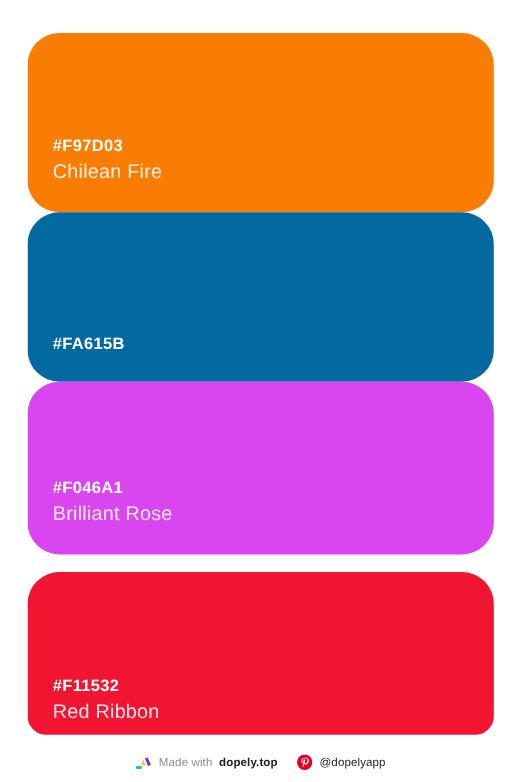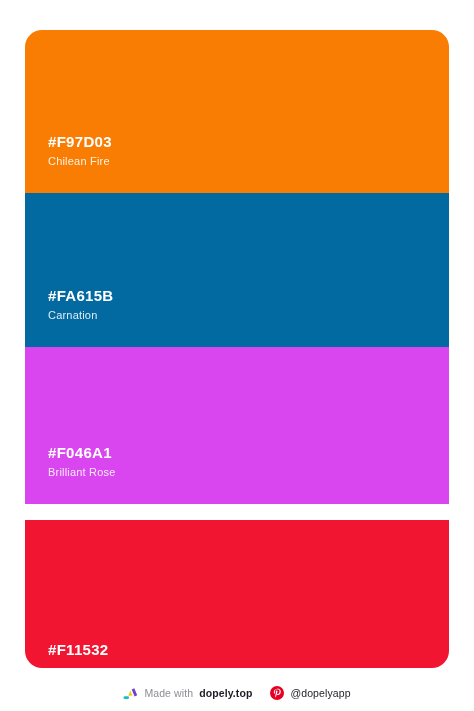--- a/index.html
+++ b/index.html
@@ -34,32 +34,33 @@
     flex-direction: column;
   }
 
   .swatch {
     position: relative;
     box-sizing: border-box;
     padding: 0 0 24px 23px;
     display: flex;
     flex-direction: column;
     justify-content: flex-end;
+    border-radius: 29px;
   }
 
   .swatch-hex {
     font-size: 15px;
     font-weight: bold;
     color: #ffffff;
     letter-spacing: 0.3px;
     line-height: 1.35;
   }
 
   .swatch-name {
-    font-size: 11px;
+    font-size: 18px;
     font-weight: normal;
     color: rgba(255, 255, 255, 0.88);
     letter-spacing: 0.2px;
     line-height: 1.4;
     margin-top: 1px;
   }
 
   
   .footer {
     position: absolute;
@@ -122,30 +123,30 @@
 
   <div class="palette-card">
 
     <div class="swatch" style="background-color: rgb(249, 125, 3); height: 163px; flex: 0 0 163px;">
       <div class="swatch-hex">#F97D03</div>
       <div class="swatch-name">Chilean Fire</div>
     </div>
 
     <div class="swatch" style="background-color: #0369a1; height: 154px; flex: 0 0 154px;">
       <div class="swatch-hex">#FA615B</div>
-      <div class="swatch-name">Carnation</div>
     </div>
 
     <div class="swatch" style="background-color: #d946ef; height: 157px; flex: 0 0 157px;">
       <div class="swatch-hex">#F046A1</div>
       <div class="swatch-name">Brilliant Rose</div>
     </div>
 
     <div class="swatch" style="background-color: rgb(241, 21, 50); height: 164px; flex: 0 0 164px; margin-top: 16px;">
       <div class="swatch-hex">#F11532</div>
+      <div class="swatch-name">Red Ribbon</div>
     </div>
 
   </div>
 
   <div class="footer">
 
     <div class="footer-group">
       <svg class="dopely-mark" viewBox="0 0 30 30">
         <rect x="1" y="20.5" width="11" height="5.5" rx="2.6" fill="#18BFCB"></rect>
         <path d="M10.5 19.5 L14.7 8.8 L18.9 19.5 Z" fill="#F6C724"></path>

